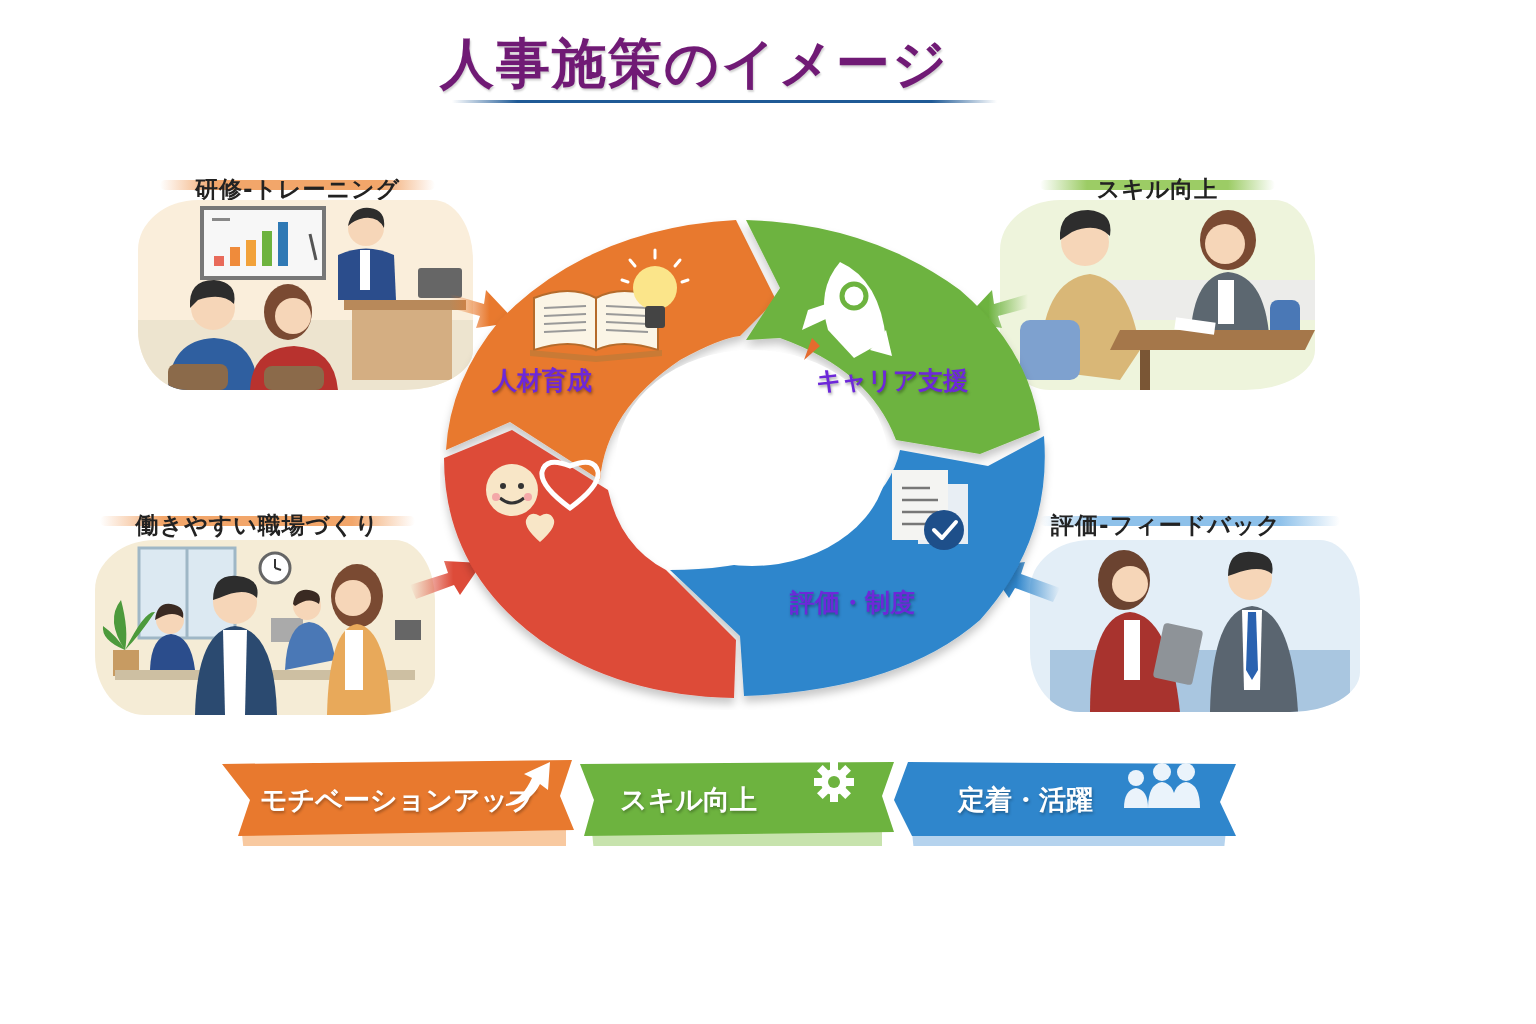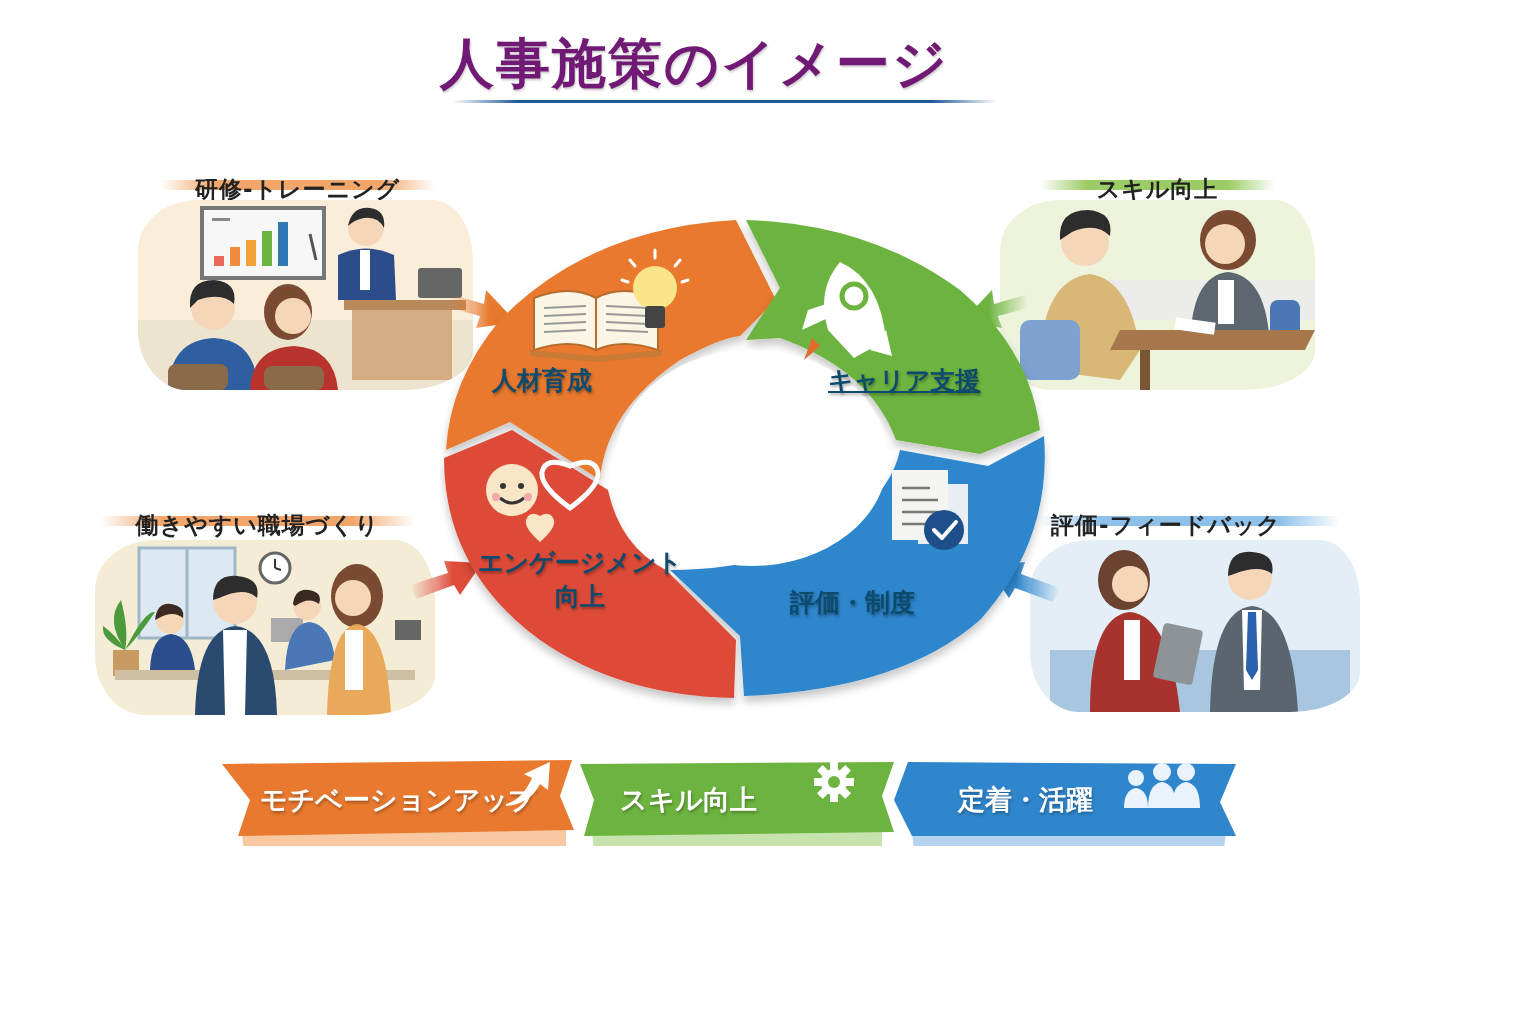--- a/index.html
+++ b/index.html
@@ -27,21 +27,21 @@
   .scene {
     position: absolute; border-radius: 60px 40px 70px 50px / 50px 60px 40px 60px;
     overflow: hidden;
   }
   .scene svg { width: 100%; height: 100%; display: block; }
 
   .wheel { position: absolute; left: 440px; top: 210px; width: 620px; height: 500px; }
   .wheel svg { width: 100%; height: 100%; display: block; }
 
   .seg-label {
-    position: absolute; color: #0c4a6e; font-weight: bold; font-size: 25px; text-align: center;
+    position: absolute; color: #6d28d9; font-weight: bold; font-size: 25px; text-align: center;
     text-shadow: 1px 2px 3px rgba(0,0,0,0.35); white-space: nowrap; line-height: 1.35;
   }
 
   .banner { position: absolute; top: 760px; height: 86px; }
   .banner svg { position: absolute; left: 0; top: 0; width: 100%; height: 100%; }
   .banner-label {
     position: absolute; top: 22px; color: #fff; font-weight: bold; font-size: 27px;
     text-shadow: 1px 2px 3px rgba(0,0,0,0.3); white-space: nowrap;
   }
   .banner-icon { position: absolute; top: 18px; }
@@ -269,26 +269,22 @@
       <circle cx="56" cy="287" r="4" fill="#f4a8a8"></circle>
         <circle cx="88" cy="287" r="4" fill="#f4a8a8"></circle>
     </g>
 
     <g>
       <path d="M130 298 Q100 276 102 262 Q106 246 130 256 Q154 246 158 262 Q160 276 130 298Z" fill="none" stroke="#fff" stroke-width="5"></path>
       <path d="M100 332 Q84 318 86 310 Q90 300 100 306 Q110 300 114 310 Q116 318 100 332Z" fill="#f8e6c7"></path>
     </g>
   </svg>
   <div class="seg-label" style="left:52px; top:154px;">人材育成</div>
-  <div class="seg-label" style="left:388px; top:154px;text-decoration:underline;">キャリア支援</div>
+  <div class="seg-label" style="left:376px; top:154px;">キャリア支援</div>
   <div class="seg-label" style="left:350px; top:352px;margin-top:24px;">評価・制度</div>
-  <div class="seg-label" style="left:38px; top:336px;">
-    <div>エンゲージメント</div>
-    <div>向上</div>
-  </div>
 </div>
 
 <div class="banner" style="left:222px; width:360px;">
   <svg viewBox="0 0 360 86" preserveAspectRatio="none">
     <path d="M20 74 L344 70 L344 92 L22 94Z" fill="#f8c9a0"></path>
     <path d="M0 4 L350 0 L338 36 L352 70 L16 76 L28 40Z" fill="#e8792e"></path>
   </svg>
   <div class="banner-label" style="left:38px;">モチベーションアップ</div>
   <svg class="banner-icon" style="left:280px; width:52px; height:48px;" viewBox="0 0 52 48">
     <path d="M4 44 Q20 40 30 18 L22 14 L48 2 L46 30 L38 24 Q28 44 4 46Z" fill="#fff"></path>

